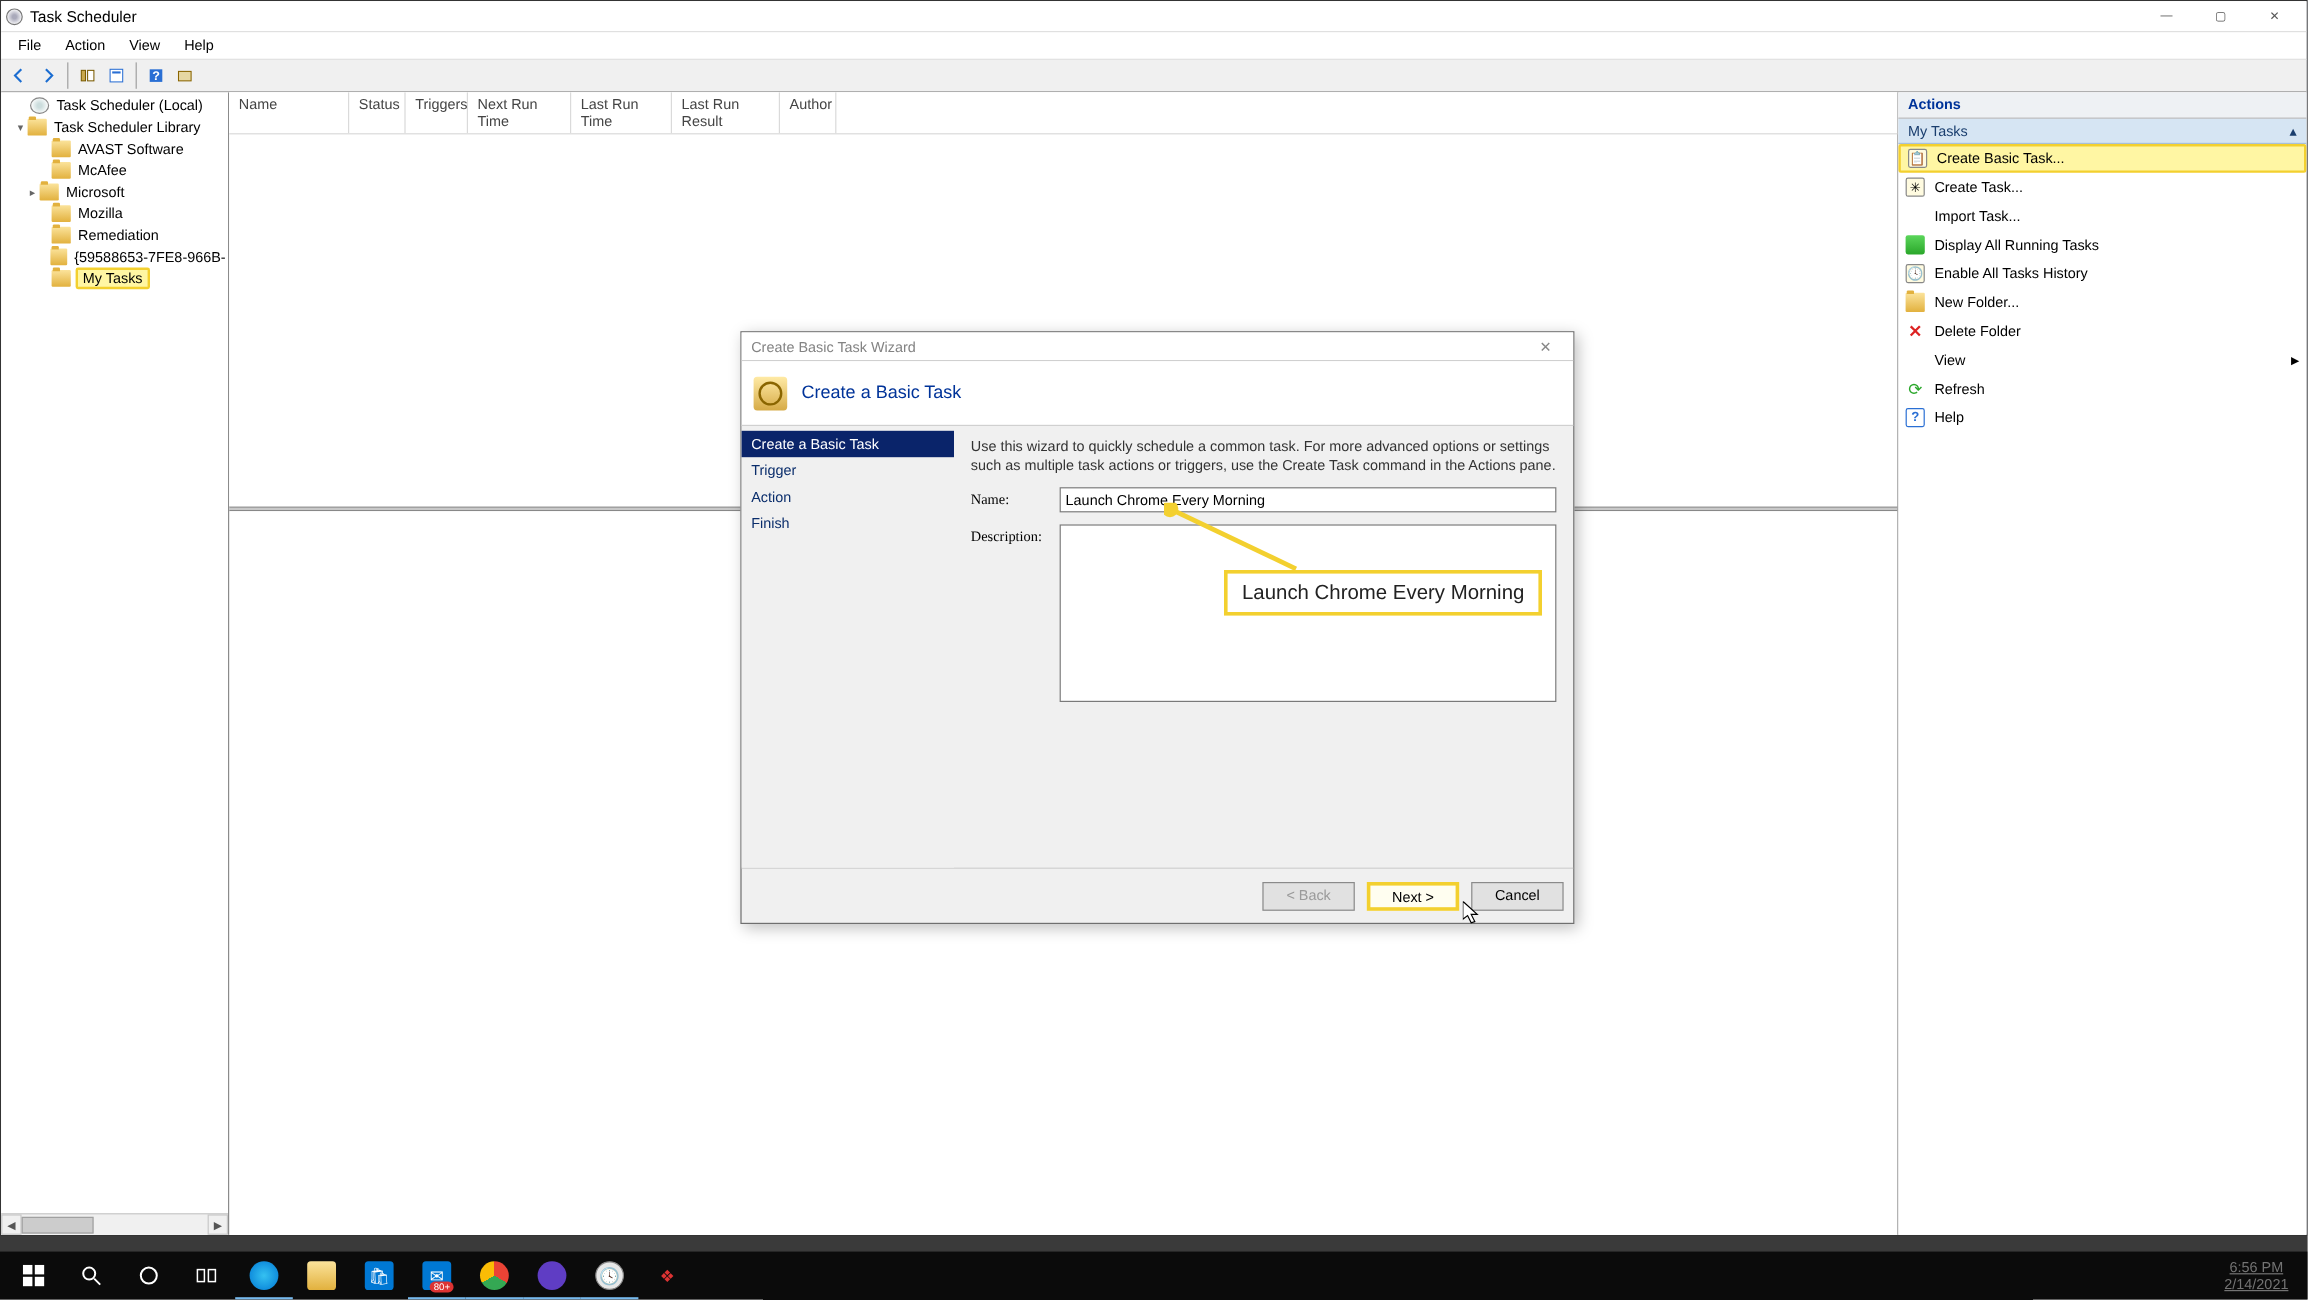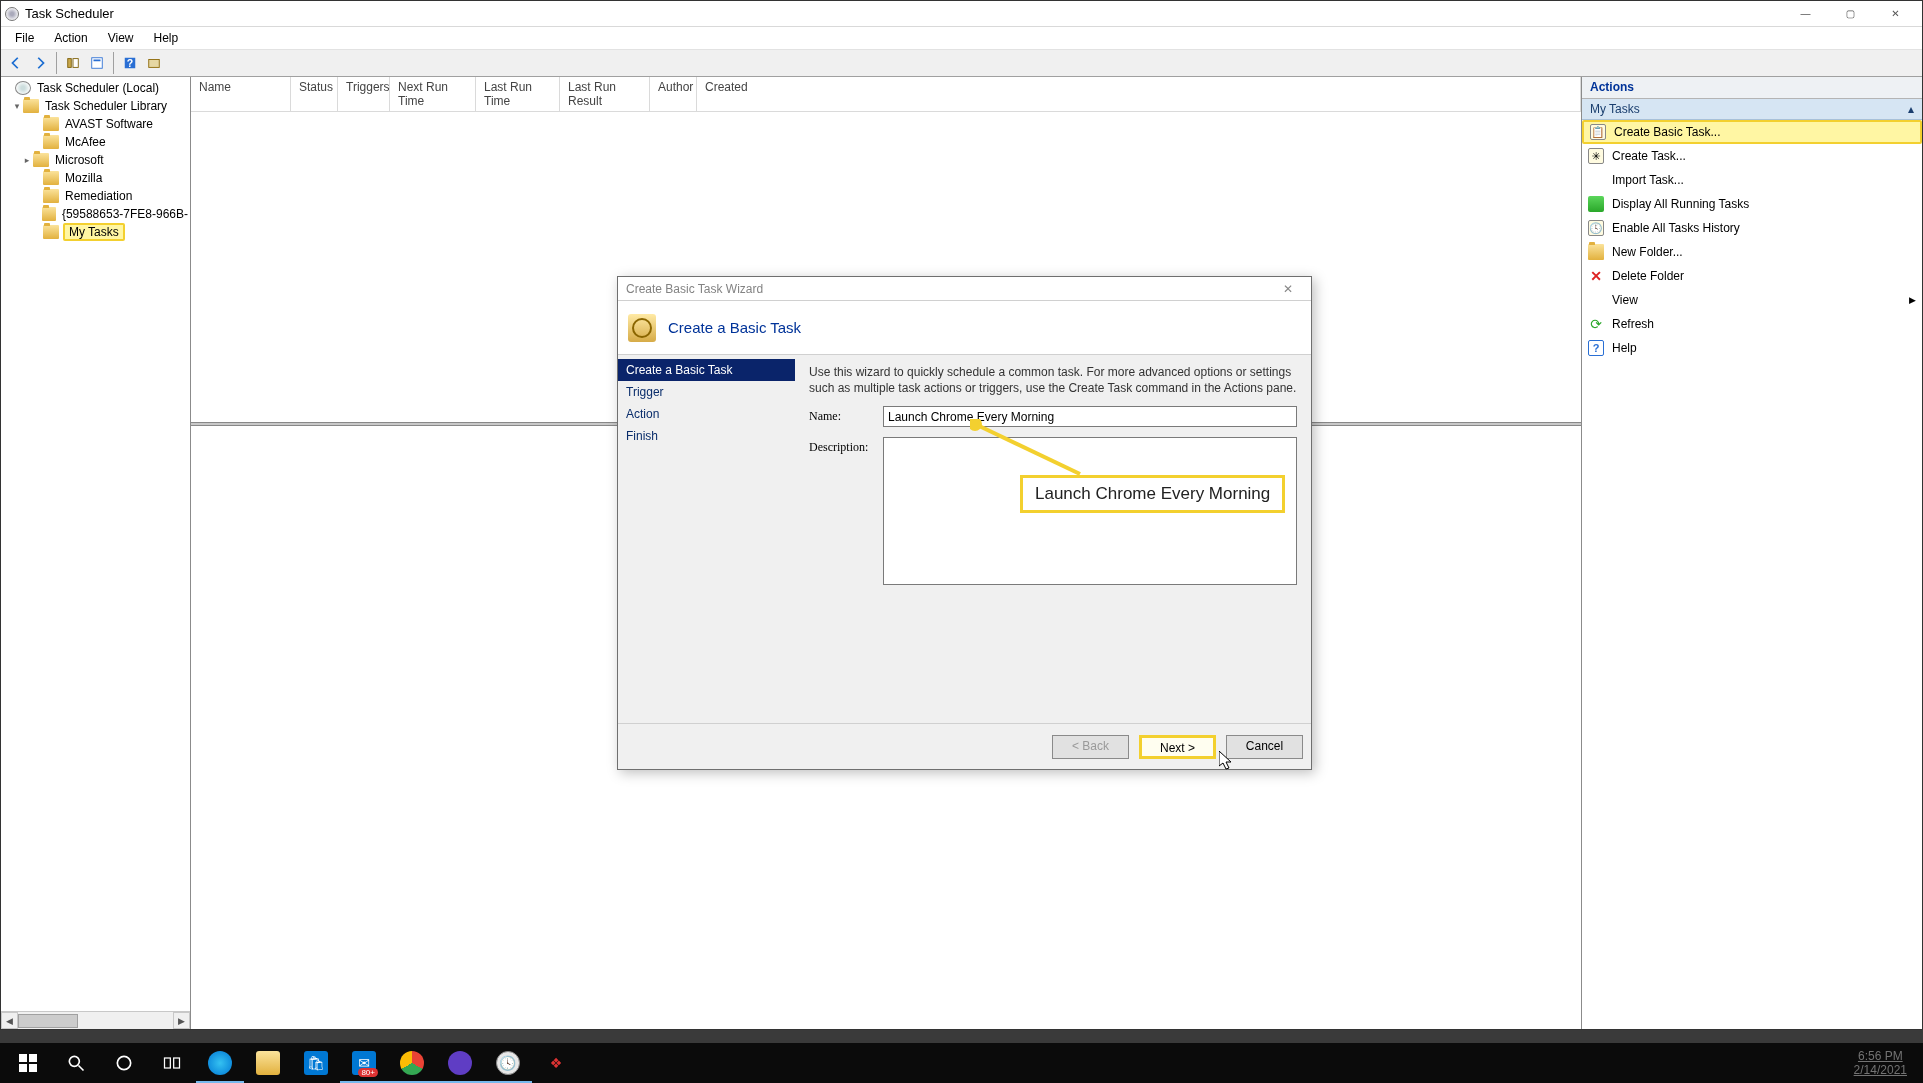--- a/index.html
+++ b/index.html
@@ -228,21 +228,21 @@
     <div class="tool-btn">
       <svg class="arrow-svg" viewBox="0 0 16 16">
             <rect x="2" y="4" width="12" height="9" fill="#e6d7a3" stroke="#8a6500"></rect>
           </svg>
     </div>
   </div>
 
   <div class="main-area">
     <div class="tree-panel">
       <div class="tree-content">
-        <div class="tree-item" style="padding-left:2px">
+        <div class="tree-item" style="padding-left:12px">
           <span class="expander"></span>
           <span class="node-icon ts-root-icon"></span>
           <span class="tree-label">Task Scheduler (Local)</span>
         </div>
         <div class="tree-item" style="padding-left:10px">
           <span class="expander">▾</span>
           <span class="node-icon folder-icon"></span>
           <span class="tree-label">Task Scheduler Library</span>
         </div>
         <div class="tree-item" style="padding-left:30px">
@@ -291,21 +291,20 @@
     <div class="center-panel">
       <div class="center-top">
         <div class="list-header">
           <div class="list-col" style="width:100px">Name</div>
           <div class="list-col" style="width:47px">Status</div>
           <div class="list-col" style="width:52px">Triggers</div>
           <div class="list-col" style="width:86px">Next Run Time</div>
           <div class="list-col" style="width:84px">Last Run Time</div>
           <div class="list-col" style="width:90px">Last Run Result</div>
           <div class="list-col" style="width:47px">Author</div>
-          <div class="list-col" style="flex:1">Created</div>
         </div>
       </div>
       <div class="center-split"></div>
       <div class="center-bottom"></div>
     </div>
 
     <div class="actions-panel">
       <div class="actions-title">Actions</div>
       <div class="actions-section-head">
         <span>My Tasks</span>

